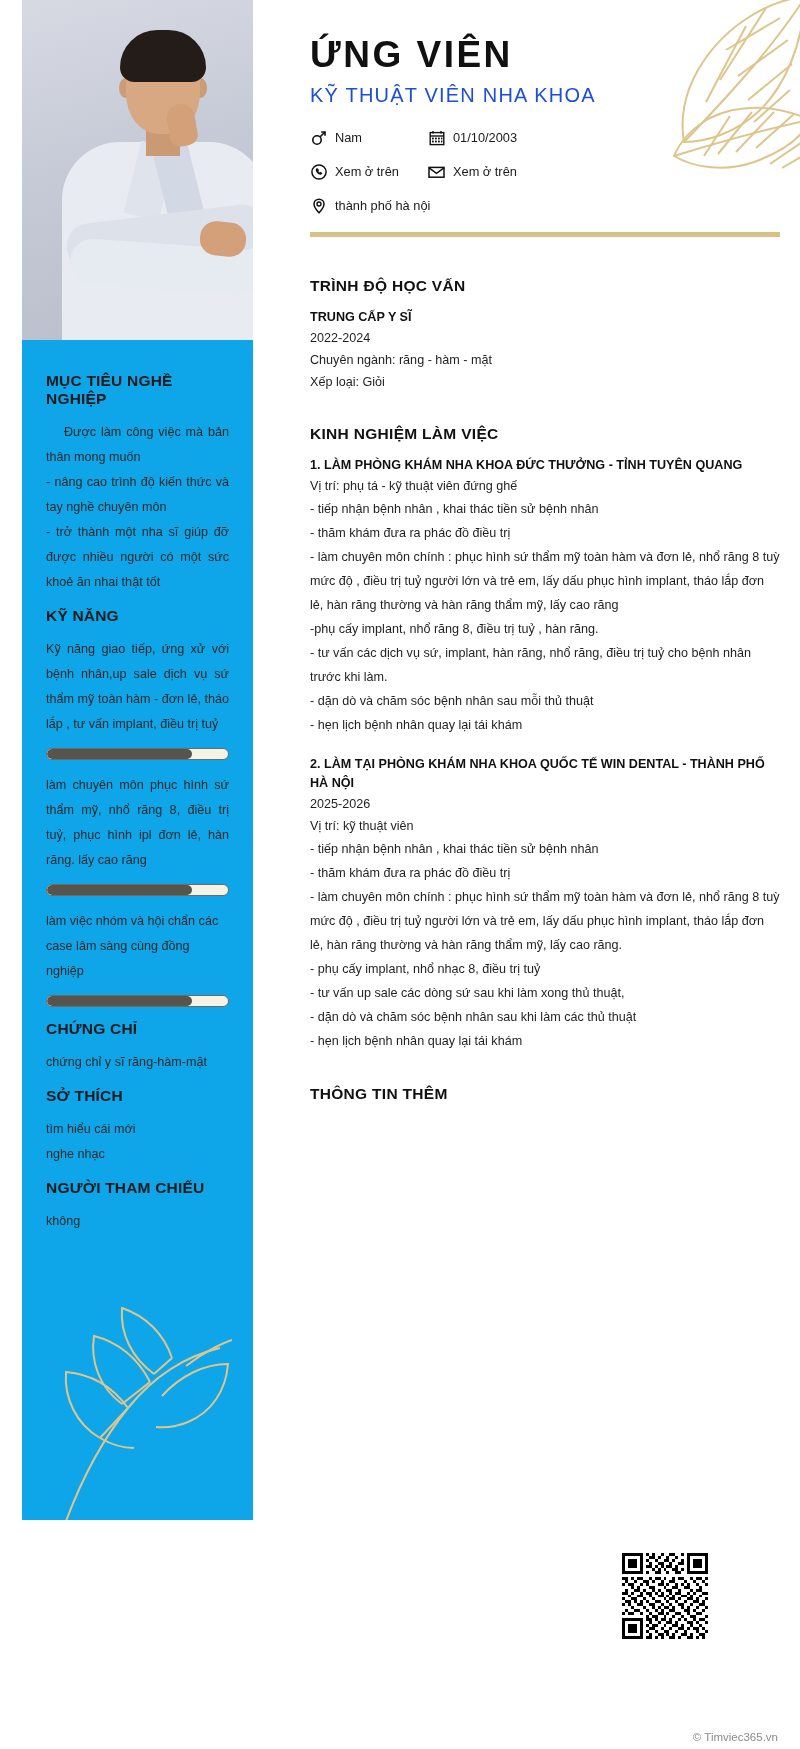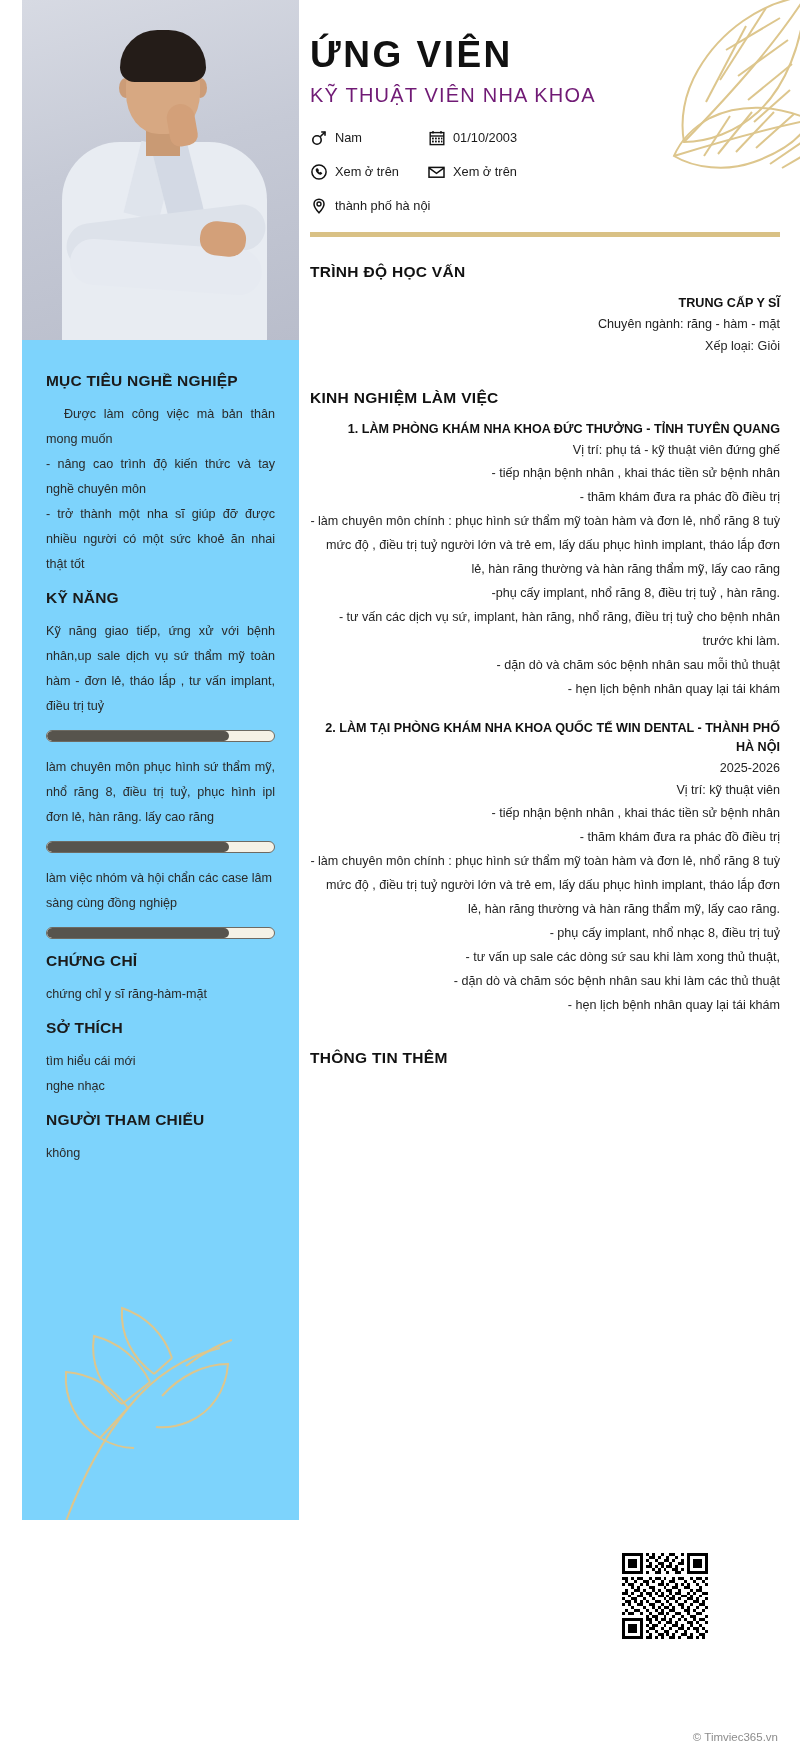--- a/index.html
+++ b/index.html
@@ -14,23 +14,23 @@
     height: 1749px;
     background: #ffffff;
     overflow: hidden;
   }
 
   
   .left-col {
     position: absolute;
     left: 22px;
     top: 0;
-    width: 277px;
+    width: 231px;
     height: 1520px;
-    background: #7dd3fc;
+    background: #0ea5e9;
     overflow: hidden;
     z-index: 2;
   }
   .photo-wrap {
     position: relative;
     width: 277px;
     height: 340px;
     overflow: hidden;
     background: #c9ccd6;
   }
@@ -156,21 +156,21 @@
   .cv-name {
     font-size: 37px;
     font-weight: bold;
     letter-spacing: 2.5px;
     color: #111;
     line-height: 1.12;
   }
   .cv-role {
     font-size: 20px;
     letter-spacing: 1.2px;
-    color: #701a75;
+    color: #1d4ed8;
     margin-top: 9px;
   }
   .contact-rows { margin-top: 22px; }
   .c-row {
     display: flex;
     align-items: center;
     margin-bottom: 17px;
   }
   .c-item {
     display: flex;
@@ -190,42 +190,42 @@
   .c-gender { width: 118px; }
   .c-phone { width: 118px; }
 
   .gold-rule {
     height: 5px;
     background: #d9c185;
     margin: 18px 0 0 0;
     width: 470px;
   }
 
-  .main-sections { padding-top: 26px; }
+  .main-sections { padding-top: 40px; }
   .sec-title {
     font-size: 15.5px;
     font-weight: bold;
     color: #111;
     letter-spacing: .3px;
     margin-bottom: 13px;
   }
   .sec-title.spaced { margin-top: 32px; }
   .entry-title {
     font-size: 12.6px;
     font-weight: bold;
     color: #111;
     line-height: 19px;
   }
   .entry-line {
     font-size: 12.6px;
     color: #1f1f1f;
     line-height: 22px;
   }
   .entry-line.wrap { line-height: 24px; }
-  .entry-block { margin-bottom: 18px; text-align: right; }
+  .entry-block { margin-bottom: 18px; }
   .entry-block:last-child { margin-bottom: 0; }
 
   
   .leaf-tr {
     position: absolute;
     right: -10px;
     top: -8px;
     width: 230px;
     height: 230px;
     pointer-events: none;
@@ -436,20 +436,21 @@
 
       <div class="gold-rule"></div>
     </div>
 
     <div class="main-sections">
 
       <div>
         <div class="sec-title">TRÌNH ĐỘ HỌC VẤN</div>
         <div class="entry-block">
           <div class="entry-title">TRUNG CẤP Y SĨ</div>
+          <div class="entry-line">2022-2024</div>
           <div class="entry-line">Chuyên ngành: răng - hàm - mặt</div>
           <div class="entry-line">Xếp loại: Giỏi</div>
         </div>
       </div>
 
       <div>
         <div class="sec-title spaced">KINH NGHIỆM LÀM VIỆC</div>
 
         <div class="entry-block">
           <div class="entry-title">1. LÀM PHÒNG KHÁM NHA KHOA ĐỨC THƯỞNG - TỈNH TUYÊN QUANG</div>

